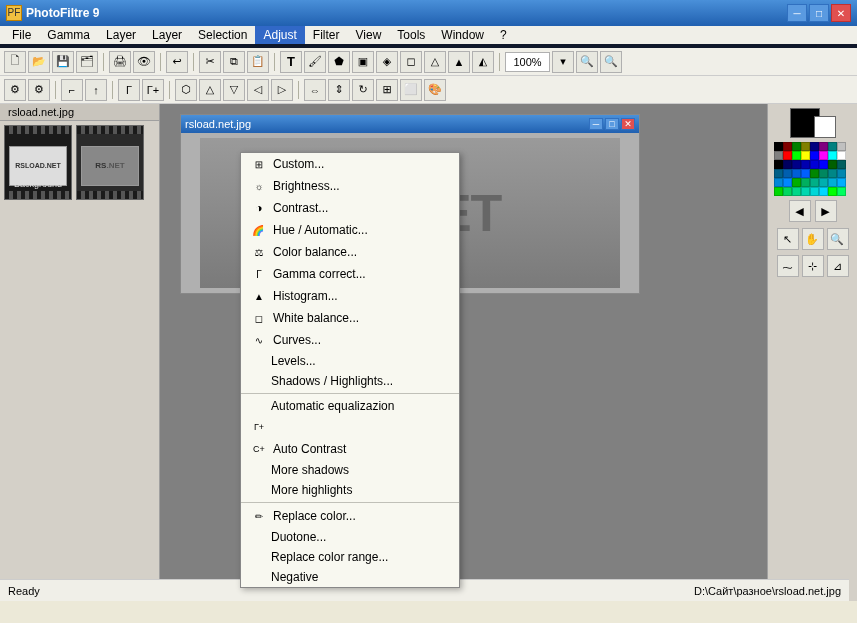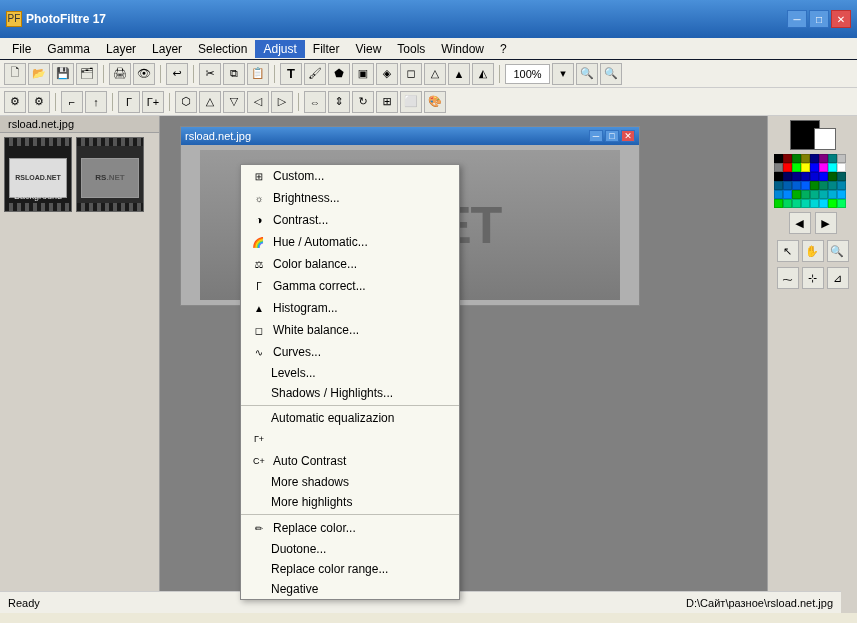--- a/index.html
+++ b/index.html
@@ -10,21 +10,21 @@
       font-family: 'Segoe UI', Tahoma, sans-serif;
       font-size: 12px;
       background: #ece9d8;
     }
 
     
     .title-bar {
       display: flex;
       align-items: center;
       background: linear-gradient(to bottom, #4a90d9, #2060b0);
-      height: 38px;
+      height: 26px;
       padding: 0 6px;
       color: white;
     }
     .title-bar-icon {
       width: 16px;
       height: 16px;
       margin-right: 4px;
       background: #f0c040;
       border: 1px solid #c08000;
       display: inline-block;
@@ -56,21 +56,21 @@
     }
     .title-btn.close { background: #e05050; border-color: #c03030; }
 
     
     .menu-bar {
       display: flex;
       align-items: center;
       background: #f0efe8;
       height: 22px;
       padding: 0 4px;
-      border-bottom: 1px solid #0f172a;
+      border-bottom: 4px solid #0f172a;
     }
     .menu-item {
       padding: 2px 8px;
       cursor: pointer;
       font-size: 12px;
       color: #000;
       position: relative;
     }
     .menu-item:hover, .menu-item.active {
       background: #3168c7;
@@ -288,21 +288,21 @@
       height: 22px;
       background: #f0efe8;
       border-top: 1px solid #ccc;
       display: flex;
       align-items: center;
       padding: 0 8px;
       font-size: 11px;
       position: absolute;
       bottom: 0;
       left: 0;
-      right: 16px;
+      right: 8px;
     }
     .status-text { flex: 1; }
     .status-path { text-align: left; }
 
     
     .dropdown-menu {
       position: absolute;
       top: 48px;
       left: 240px;
       width: 220px;
@@ -341,21 +341,21 @@
     }
     .dd-item-text {
       flex: 1;
     }
   </style>
 </head>
 <body>
 
 <div class="title-bar">
   <span class="title-bar-icon">PF</span>
-  <span class="title-bar-text">PhotoFiltre 17</span>
+  <span class="title-bar-text">PhotoFiltre 9</span>
   <div class="title-bar-controls">
     <button class="title-btn">─</button>
     <button class="title-btn">□</button>
     <button class="title-btn close">✕</button>
   </div>
 </div>
 
 <div class="menu-bar">
   <span class="menu-item">File</span>
   <span class="menu-item">Gamma</span>

